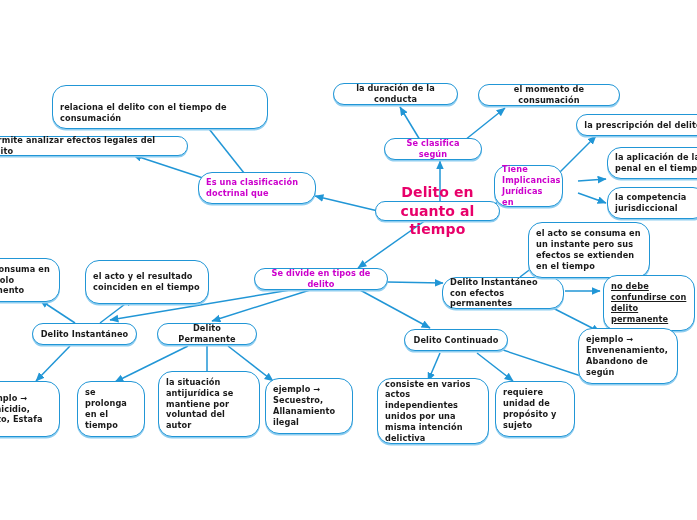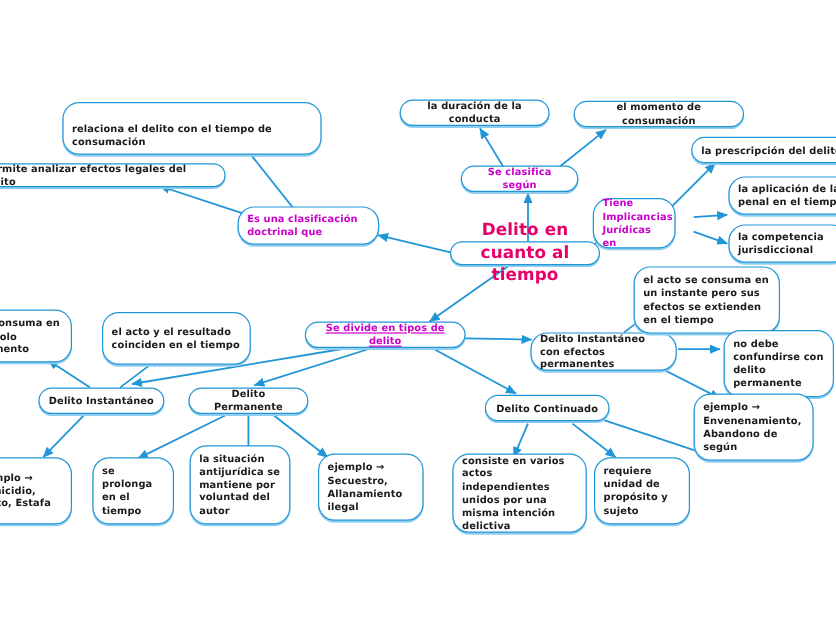--- a/index.html
+++ b/index.html
@@ -116,21 +116,21 @@
   </div>
 
   <div class="node rel" style="left:384px; top:138px; width:98px; height:22px;">
     <span>Se clasifica según</span>
   </div>
 
   <div class="node rel left-al" style="left:494px; top:165px; width:69px; height:42px;">
     <span>Tiene Implicancias Jurídicas en</span>
   </div>
 
-  <div class="node rel" style="left:254px; top:268px; width:134px; height:22px;text-decoration:underline;">
+  <div class="node rel" style="left:254px; top:268px; width:134px; height:22px;">
     <span>Se divide en tipos de delito</span>
   </div>
 
   <div class="node" style="left:52px; top:85px; width:216px; height:44px;align-items:flex-end;">
     <span>relaciona el delito con el tiempo de consumación</span>
   </div>
 
   <div class="node" style="left:-22px; top:136px; width:210px; height:20px;">
     <span>permite analizar efectos legales del delito</span>
   </div>
@@ -180,33 +180,33 @@
   </div>
 
   <div class="node" style="left:-28px; top:381px; width:88px; height:56px;">
     <span>ejemplo → Homicidio, Hurto, Estafa</span>
   </div>
 
   <div class="node" style="left:77px; top:381px; width:68px; height:56px;">
     <span>se prolonga en el tiempo</span>
   </div>
 
-  <div class="node" style="left:158px; top:371px; width:84px; height:66px;">
+  <div class="node" style="left:158px; top:371px; width:102px; height:66px;">
     <span>la situación antijurídica se mantiene por voluntad del autor</span>
   </div>
 
   <div class="node" style="left:265px; top:378px; width:88px; height:56px;">
     <span>ejemplo → Secuestro, Allanamiento ilegal</span>
   </div>
 
   <div class="node" style="left:528px; top:222px; width:122px; height:56px;">
     <span>el acto se consuma en un instante pero sus efectos se extienden en el tiempo</span>
   </div>
 
-  <div class="node" style="left:603px; top:275px; width:92px; height:56px;">
+  <div class="node" style="left:603px; top:275px; width:92px; height:56px;text-decoration:underline;">
     <span>no debe confundirse con delito permanente</span>
   </div>
 
   <div class="node" style="left:578px; top:328px; width:100px; height:56px;">
     <span>ejemplo → Envenenamiento, Abandono de según</span>
   </div>
 
   <div class="node" style="left:377px; top:378px; width:112px; height:66px;">
     <span>consiste en varios actos independientes unidos por una misma intención delictiva</span>
   </div>

